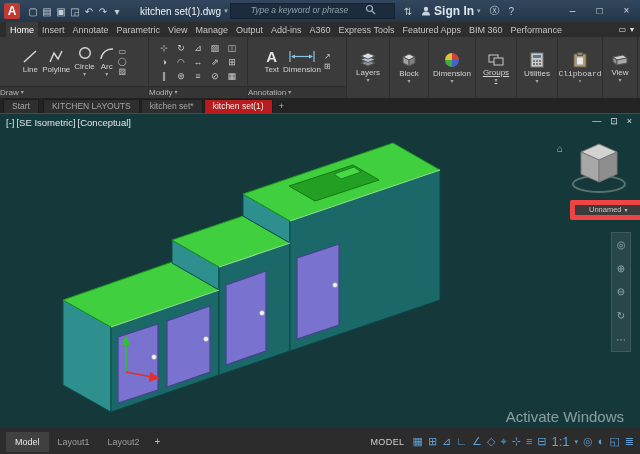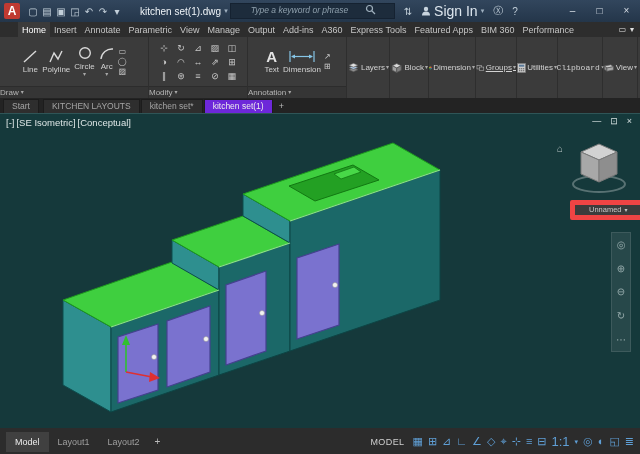--- a/index.html
+++ b/index.html
@@ -9,49 +9,49 @@
   .titlebar{height:22px;background:linear-gradient(#32465d,#24364a);display:flex;align-items:center;padding-left:4px;color:#cdd9e4;flex:none;}
   .logo{width:16px;height:16px;background:#c03a32;color:#fff;font-weight:bold;font-size:12px;line-height:16px;text-align:center;border-radius:2px;margin-right:6px;}
   .qat{display:flex;align-items:center;}
   .qat span{width:14px;text-align:center;font-size:10px;color:#c2cfd9;}
   .doc-title{font-size:10px;color:#eef3f7;margin:0 3px 0 16px;white-space:nowrap;}
   .tiny-drop{font-size:7px;color:#9fb0c0;}
   .searchwrap{margin-left:2px;display:flex;align-items:flex-start;background:#1d2c3c;border:1px solid #152231;height:14px;padding:0 18px;}
   .searchwrap input{width:112px;background:transparent;border:none;outline:none;color:#d0d8e0;font-size:8.5px;font-family:"Liberation Sans",sans-serif;}
   .searchwrap input::placeholder{color:#8fa0ad;font-style:italic;}
   .tb-ic{margin-left:9px;font-size:10px;color:#c2cfd9;display:flex;align-items:center;gap:3px;white-space:nowrap;}
-  .signin-label{font-size:14px;color:#dde6ee;}
+  .signin-label{font-size:12px;color:#dde6ee;font-weight:bold;}
   .winctrl{margin-left:auto;display:flex;height:22px;}
   .winctrl span{width:27px;text-align:center;line-height:22px;font-size:10px;color:#d7dee6;}
 
   
   .ribbon-tabs{height:15px;background:#2d2d2d;display:flex;align-items:stretch;padding-left:6px;flex:none;}
   .rtab{font-size:9px;color:#c6c6c6;padding:0 4px;display:flex;align-items:center;white-space:nowrap;}
-  .rtab.active{background:#3b3b3b;color:#ffffff;margin-left:12px;}
+  .rtab.active{background:#3b3b3b;color:#ffffff;}
   .rt-right{margin-left:auto;display:flex;align-items:center;gap:4px;padding-right:6px;color:#e0e0e0;font-size:8px;}
 
   
   .ribbon{height:61px;background:#3b3b3b;display:flex;flex:none;}
   .panel{border-right:1px solid #2e2e2e;display:flex;flex-direction:column;flex:none;}
   .pbody{flex:1;display:flex;align-items:center;justify-content:center;gap:2px;padding:1px 2px;}
   .plabel{height:11px;background:#353535;border-top:1px solid #2c2c2c;font-size:8px;color:#b5b5b5;display:flex;align-items:center;gap:2px;}
   .tool{display:flex;flex-direction:column;align-items:center;justify-content:center;font-size:8px;color:#d2d2d2;padding:0 1px;gap:1px;}
   .tool svg{display:block;}
   .minicol{display:flex;flex-direction:column;justify-content:center;gap:1px;}
   .minicol span{font-size:8px;line-height:9px;color:#c9c9c9;text-align:center;}
   .mgrid{display:grid;grid-template-columns:repeat(5,17px);grid-auto-rows:14px;}
   .mgrid span{color:#c9c9c9;font-size:9px;text-align:center;line-height:14px;}
-  .bigpanel{display:flex;flex-direction:row;align-items:center;justify-content:center;font-size:8px;color:#d2d2d2;gap:1px;padding:2px 0;}
+  .bigpanel{display:flex;flex-direction:column;align-items:center;justify-content:center;font-size:8px;color:#d2d2d2;gap:1px;padding:2px 0;}
   .bdrop{font-size:6px;color:#a8a8a8;line-height:5px;}
   .bigA{font-size:15px;font-weight:bold;color:#e3e3e3;line-height:15px;}
 
   
   .file-tabs{height:15px;background:#232323;display:flex;align-items:flex-end;padding-left:3px;flex:none;}
   .ftab{font-size:8.5px;padding:1px 8px 2px;background:#2e2e2e;color:#a5a5a5;margin-right:1px;border:1px solid #1c1c1c;border-bottom:none;white-space:nowrap;}
-  .ftab.active{background:#6d28d9;color:#ececec;}
+  .ftab.active{background:#b91c1c;color:#ececec;}
   .ftab-add{font-size:9px;color:#bbbbbb;padding:1px 5px 2px;}
 
   
   .viewport{position:relative;height:314px;background:#15393b;border-top:1px solid #2f5557;overflow:hidden;flex:none;}
   .model-svg{position:absolute;left:0;top:0;}
   .vp-controls{position:absolute;top:3px;left:6px;display:flex;gap:2px;font-size:9.5px;color:#dde6e6;}
   .vp-winbtns{position:absolute;top:2px;right:8px;display:flex;gap:9px;font-size:9px;color:#d5e0e0;}
   .viewcube{position:absolute;top:24px;right:12px;width:58px;text-align:center;}
   .vc-home{position:absolute;left:-13px;top:5px;color:#b9c4c4;font-size:10px;}
   .vc-label{display:inline-flex;align-items:center;gap:3px;background:#3c3c3c;border:5px solid #ef4444;border-radius:2px;padding:0 14px;font-size:7.5px;color:#c8c8c8;height:10px;margin-top:1px;}
@@ -384,20 +384,21 @@
 
     <div class="navbar">
       <span>◎</span>
       <span>⊕</span>
       <span>⊖</span>
       <span>↻</span>
       <span>⋯</span>
     </div>
 
     <div class="activate">
+      <div class="t">Activate Windows</div>
     </div>
 
   </div>
 
   <div class="bottom">
     <span class="ltab active">Model</span>
     <span class="ltab">Layout1</span>
     <span class="ltab">Layout2</span>
     <span class="ltab-add">+</span>
 

